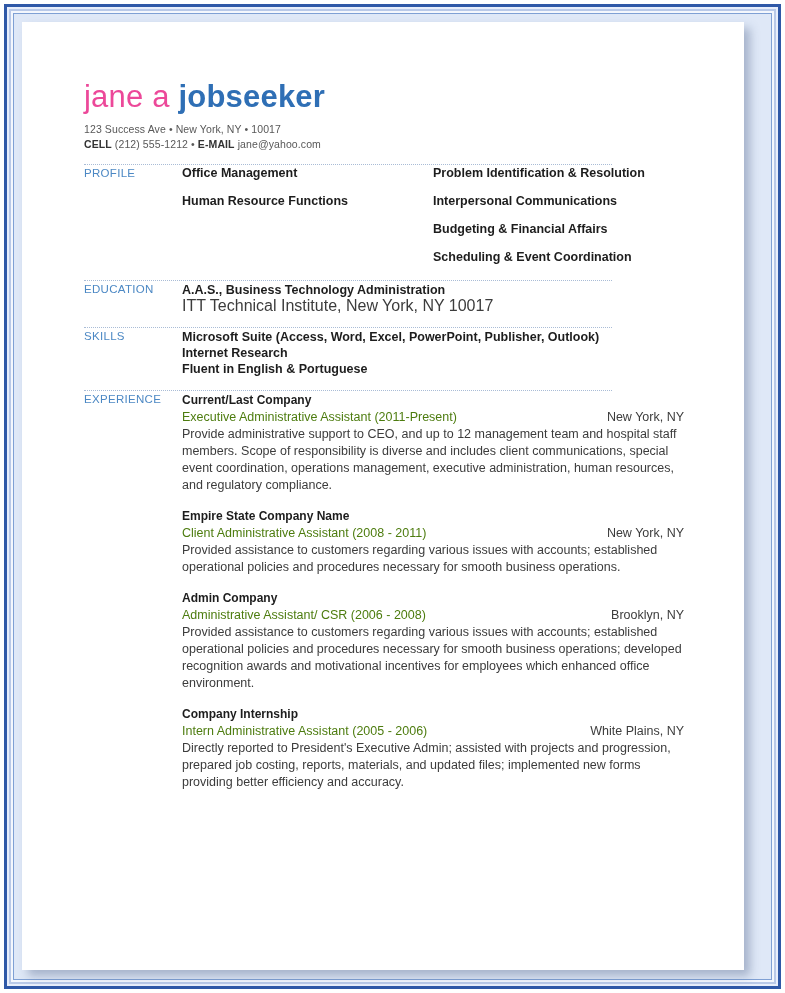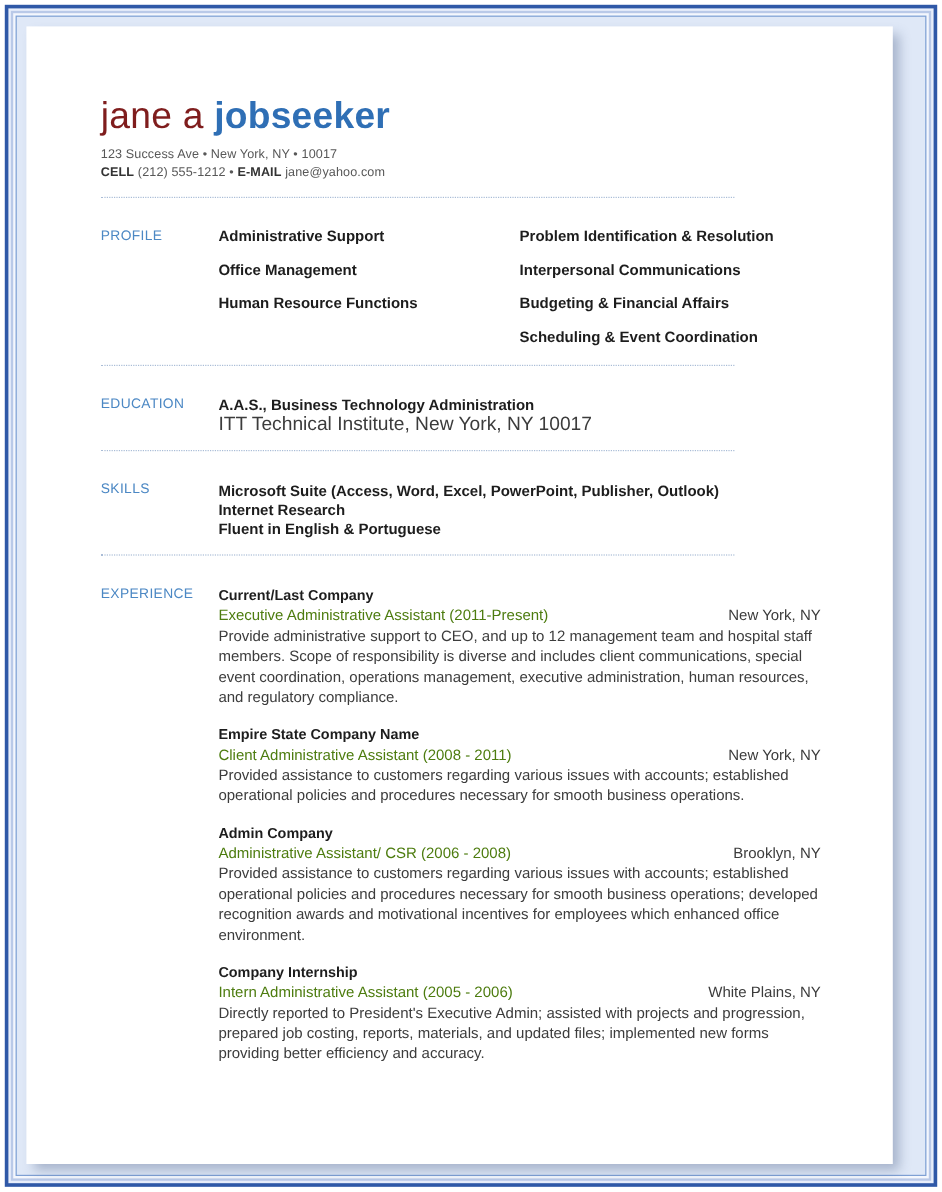--- a/index.html
+++ b/index.html
@@ -69,21 +69,21 @@
   }
 
   
   .name-line {
     font-size: 31px;
     letter-spacing: 0.2px;
     line-height: 38px;
     white-space: nowrap;
   }
   .name-first {
-    color: #7f1d1d;
+    color: #ec4899;
     font-weight: 400;
   }
   .name-last {
     color: #2f6fb5;
     font-weight: 700;
   }
 
   .contact-line1 {
     font-size: 10.5px;
     color: #585858;
@@ -100,21 +100,21 @@
 
   .dotted-rule {
     border-top: 1px dotted #a9bcd6;
     margin-top: 14px;
     width: 528px;
   }
 
   
   .section {
     display: flex;
-    margin-top: 25px;
+    margin-top: 1px;
     justify-content: space-between;
   }
   .section-label {
     width: 98px;
     flex: 0 0 98px;
     color: #4c88c4;
     font-size: 11.5px;
     letter-spacing: 0.3px;
     padding-top: 1px;
   }
@@ -208,21 +208,20 @@
           <b>CELL</b><span> (212) 555-1212 • </span><b>E-MAIL</b><span> jane@yahoo.com</span>
         </div>
         <div class="dotted-rule"></div>
       </div>
 
       <div class="section">
         <div class="section-label">PROFILE</div>
         <div class="section-body">
           <div class="profile-grid">
             <div class="profile-col left">
-              <div class="profile-item">Administrative Support</div>
               <div class="profile-item">Office Management</div>
               <div class="profile-item">Human Resource Functions</div>
             </div>
             <div class="profile-col">
               <div class="profile-item">Problem Identification &amp; Resolution</div>
               <div class="profile-item">Interpersonal Communications</div>
               <div class="profile-item">Budgeting &amp; Financial Affairs</div>
               <div class="profile-item">Scheduling &amp; Event Coordination</div>
             </div>
           </div>

